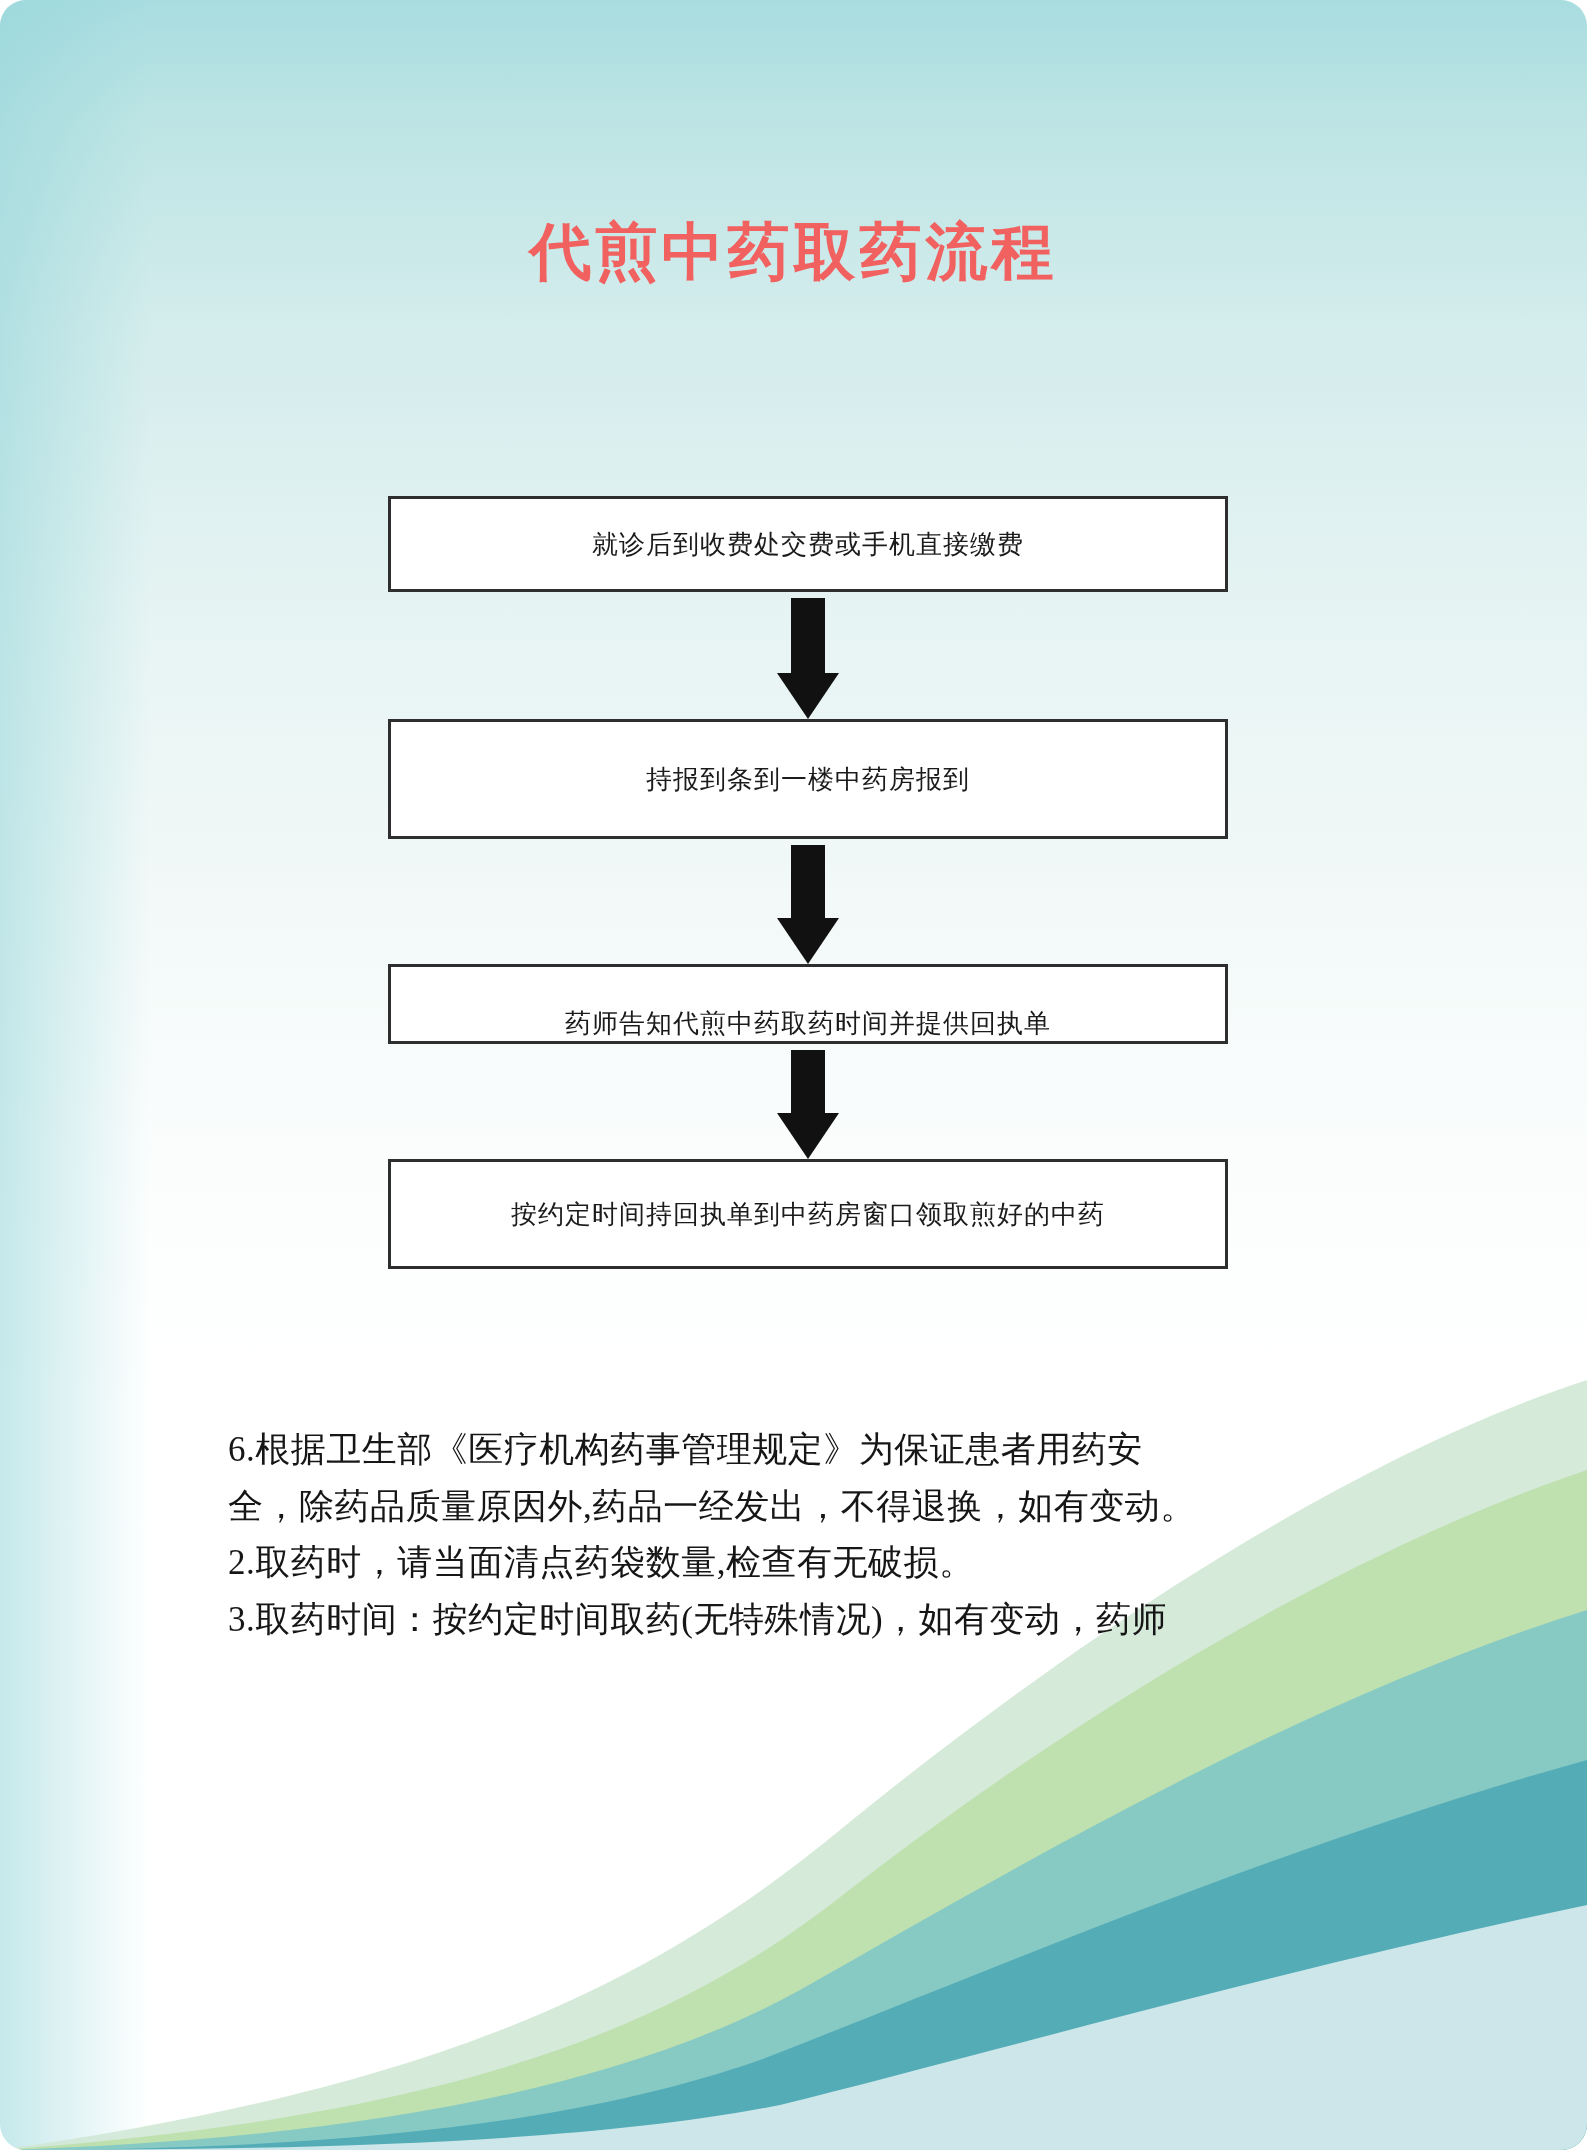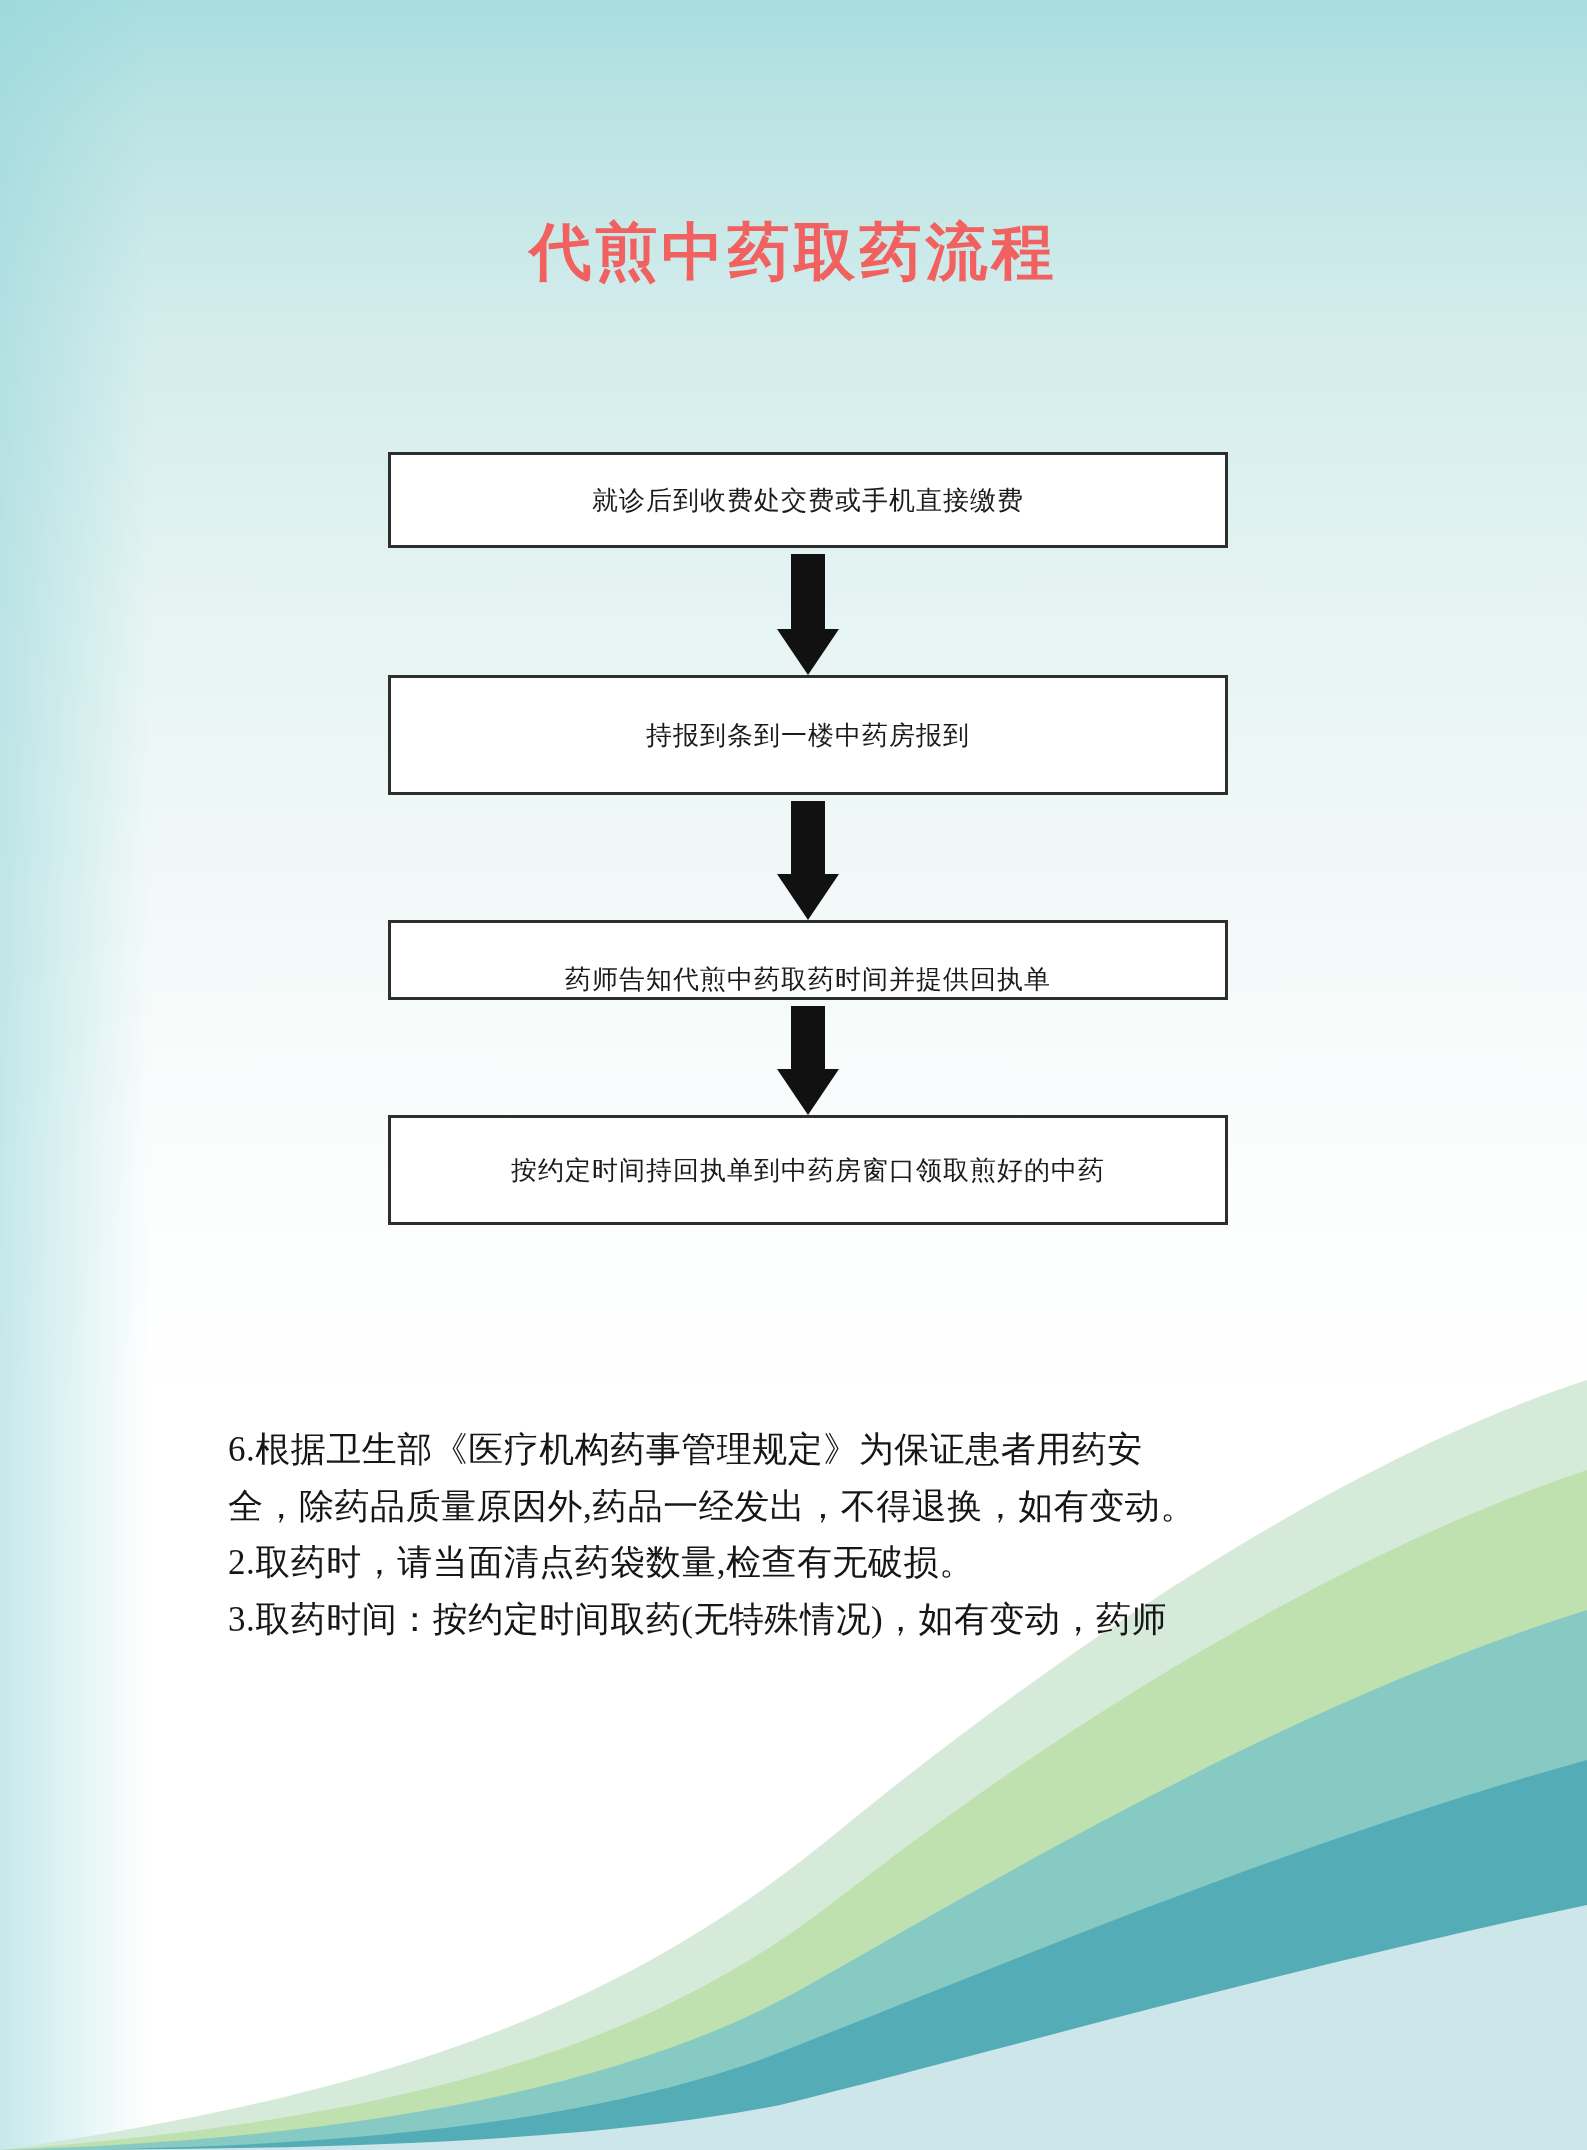--- a/index.html
+++ b/index.html
@@ -21,20 +21,21 @@
     overflow: hidden;
     background:
       linear-gradient(to bottom,
         #a8dde0 0px,
         #bde4e4 120px,
         #d3ecec 320px,
         #e6f4f3 620px,
         #f2f9f8 900px,
         #fbfdfd 1150px,
         #ffffff 1400px);
+    border-radius: 26px;
   }
 
   
   #page::before {
     content: "";
     position: absolute;
     left: 0; top: 0;
     width: 150px; height: 100%;
     background: linear-gradient(to right, rgba(150,214,218,0.55), rgba(255,255,255,0));
     pointer-events: none;
@@ -77,21 +78,21 @@
     border: 3px solid #2e2e2e;
     text-align: center;
     font-size: 26px;
     color: #1b1b1b;
     font-family: "DejaVu Sans", "Liberation Sans", sans-serif;
     letter-spacing: 1px;
     display: flex;
     align-items: center;
     justify-content: center;
   }
-  .box-1 { height: 96px; }
+  .box-1 { height: 96px; margin-top: 44px; }
   .box-2 { height: 120px; }
   .box-3 { height: 80px; align-items: flex-end; }
   .box-4 { height: 110px; }
 
   .arrow-wrap {
     width: 840px;
     display: flex;
     justify-content: center;
     align-items: center;
   }

